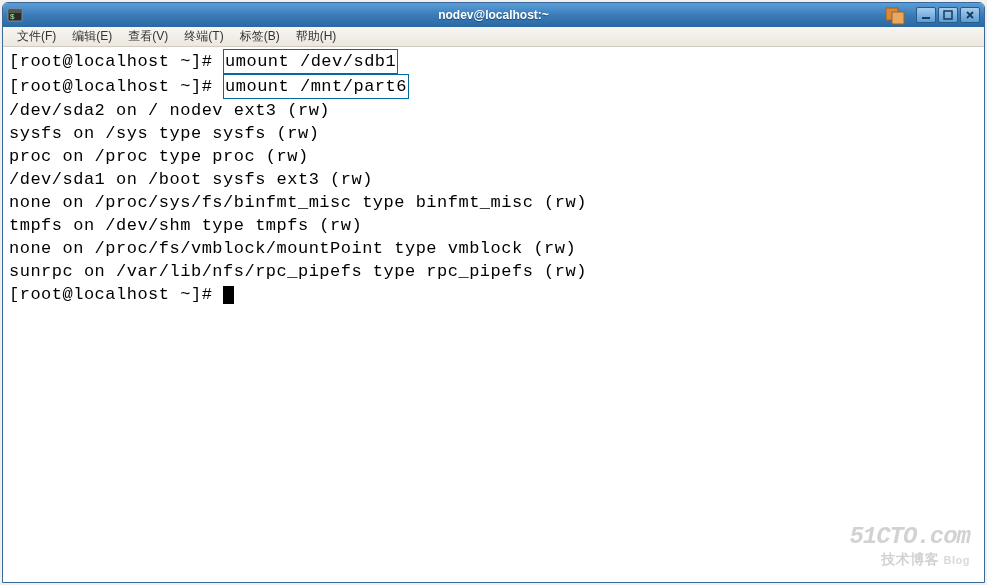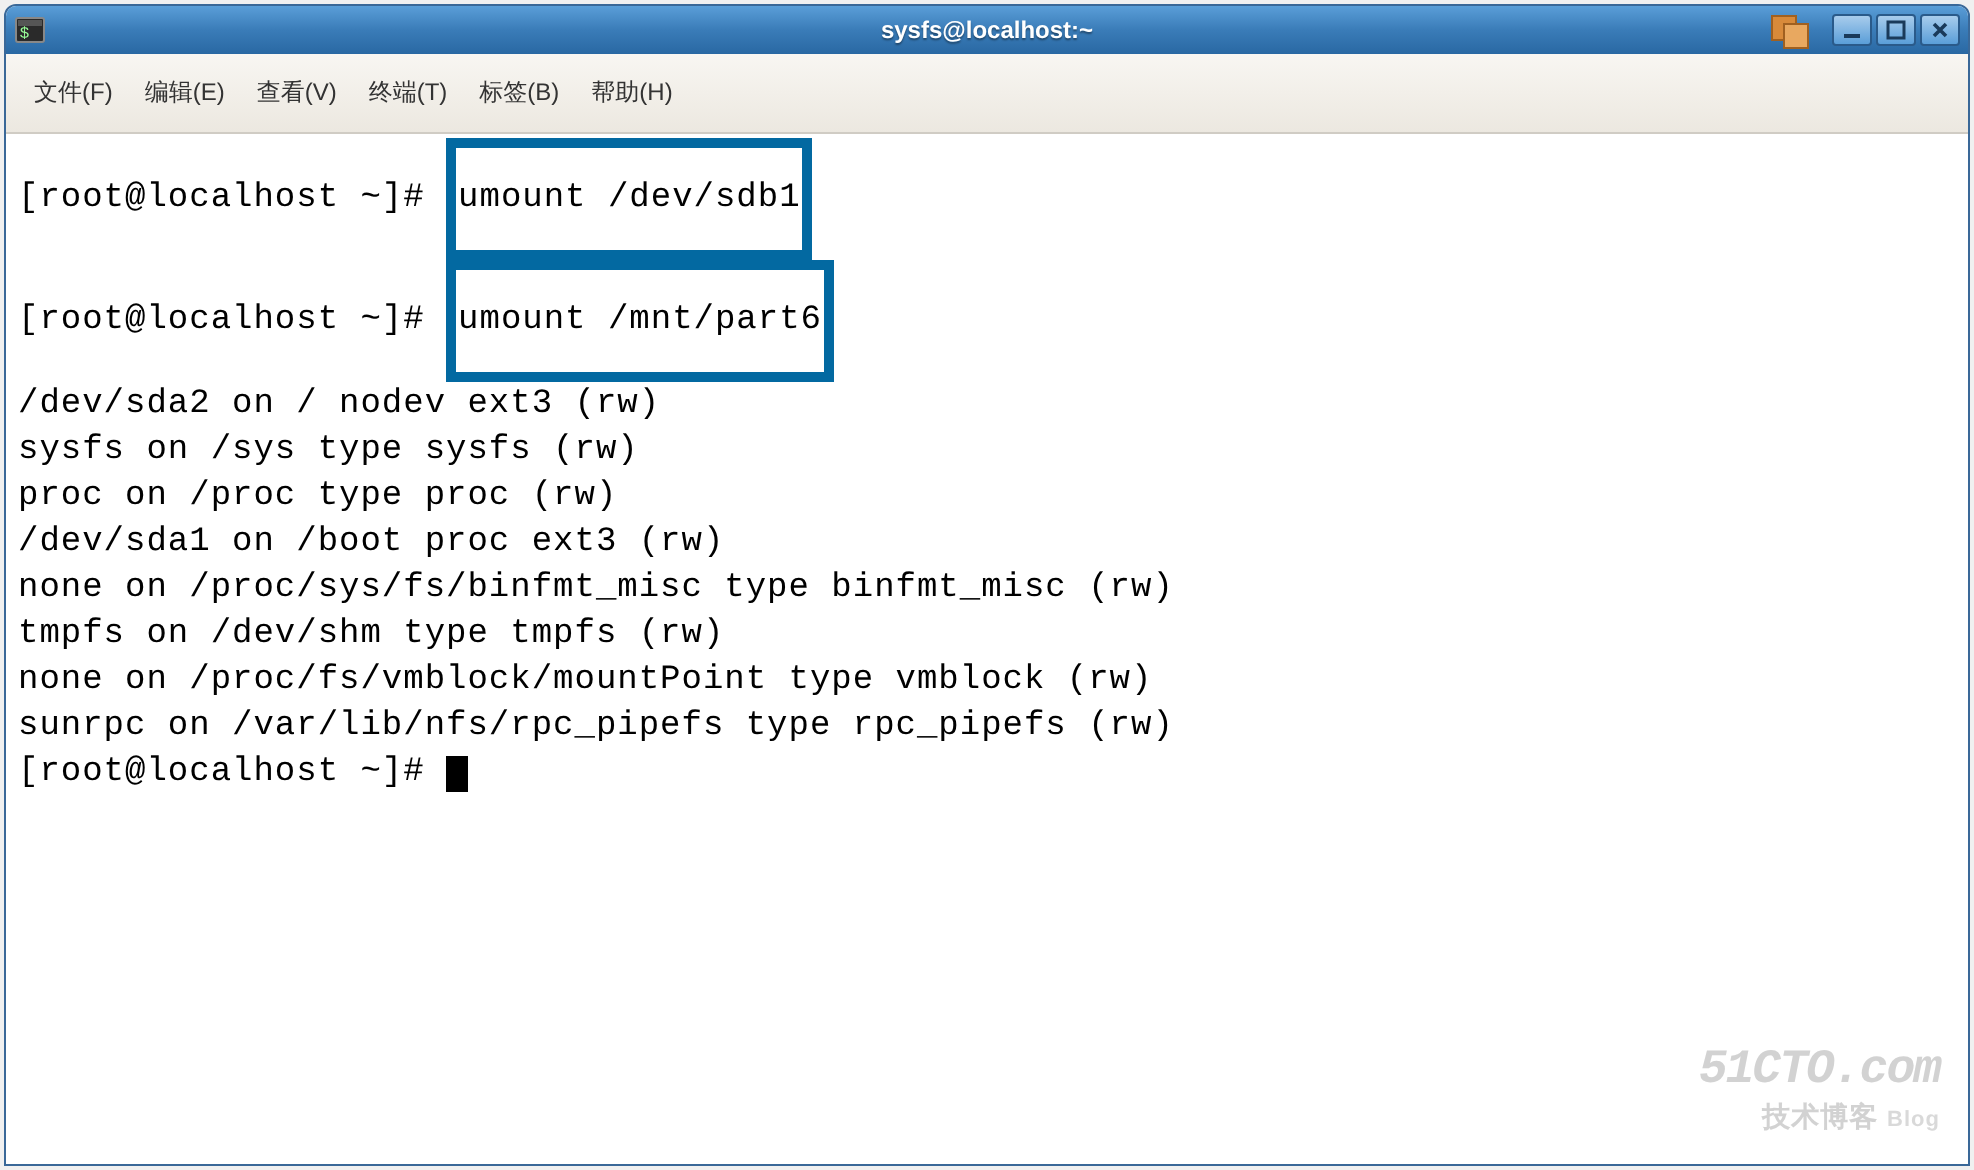--- a/index.html
+++ b/index.html
@@ -63,21 +63,21 @@
       color: #1a3a5a;
       font-weight: bold;
     }
     .right-icon {
       width: 24px;
       height: 20px;
       position: absolute;
       right: 76px;
     }
     .menubar {
-      height: 40px;
+      height: 20px;
       background: linear-gradient(to bottom, #f8f6f2, #ece8e0);
       border-bottom: 1px solid #d0ccc4;
       display: flex;
       align-items: center;
       padding: 0 6px;
       font-size: 12px;
       color: #333;
     }
     .menu-item {
       padding: 2px 8px;
@@ -90,22 +90,22 @@
       font-family: "Courier New", "DejaVu Sans Mono", monospace;
       font-size: 17px;
       line-height: 23px;
       color: #000;
       letter-spacing: 0.5px;
       overflow: hidden;
       position: relative;
     }
     .line { white-space: pre; }
     .boxed {
-      border: 5px solid #0369a1;
-      padding: 14px 1px;
+      border: 1px solid #0369a1;
+      padding: 0 1px;
       display: inline-block;
     }
     .cursor {
       display: inline-block;
       width: 11px;
       height: 18px;
       background: #000;
       vertical-align: text-bottom;
     }
     .watermark {
@@ -137,21 +137,21 @@
 </head>
 <body>
 
 <div class="window">
   <div class="titlebar">
     <svg class="title-icon" viewBox="0 0 16 16">
       <rect x="1" y="2" width="14" height="12" rx="1" fill="#2a2a2a" stroke="#888"></rect>
       <rect x="2" y="3" width="12" height="3" fill="#555"></rect>
       <text x="3" y="12" font-size="8" fill="#9f9">$</text>
     </svg>
-    <span class="title-text">sysfs@localhost:~</span>
+    <span class="title-text">nodev@localhost:~</span>
     <svg class="right-icon" viewBox="0 0 24 20">
       <rect x="2" y="3" width="12" height="12" fill="#d88a3a" stroke="#a06020"></rect>
       <rect x="8" y="7" width="12" height="12" fill="#e8a860" stroke="#a06020"></rect>
     </svg>
     <div class="window-controls">
       <div class="win-btn">
         <svg width="10" height="10">
             <rect x="1" y="7" width="8" height="2" fill="#1a3a5a"></rect>
           </svg>
       </div>
@@ -176,21 +176,21 @@
     <span class="menu-item">标签(B)</span>
     <span class="menu-item">帮助(H)</span>
   </div>
 
   <div class="terminal">
     <div class="line"><span>[root@localhost ~]# </span><span class="boxed">umount /dev/sdb1</span></div>
     <div class="line"><span>[root@localhost ~]# </span><span class="boxed">umount /mnt/part6</span></div>
     <div class="line">/dev/sda2 on / nodev ext3 (rw)</div>
     <div class="line">sysfs on /sys type sysfs (rw)</div>
     <div class="line">proc on /proc type proc (rw)</div>
-    <div class="line">/dev/sda1 on /boot proc ext3 (rw)</div>
+    <div class="line">/dev/sda1 on /boot sysfs ext3 (rw)</div>
     <div class="line">none on /proc/sys/fs/binfmt_misc type binfmt_misc (rw)</div>
     <div class="line">tmpfs on /dev/shm type tmpfs (rw)</div>
     <div class="line">none on /proc/fs/vmblock/mountPoint type vmblock (rw)</div>
     <div class="line">sunrpc on /var/lib/nfs/rpc_pipefs type rpc_pipefs (rw)</div>
     <div class="line"><span>[root@localhost ~]# </span><span class="cursor"></span></div>
 
     <div class="watermark">
       <div class="wm-top">51CTO.com</div>
       <div class="wm-bot"><span>技术博客</span> <span class="wm-blog">Blog</span></div>
     </div>

